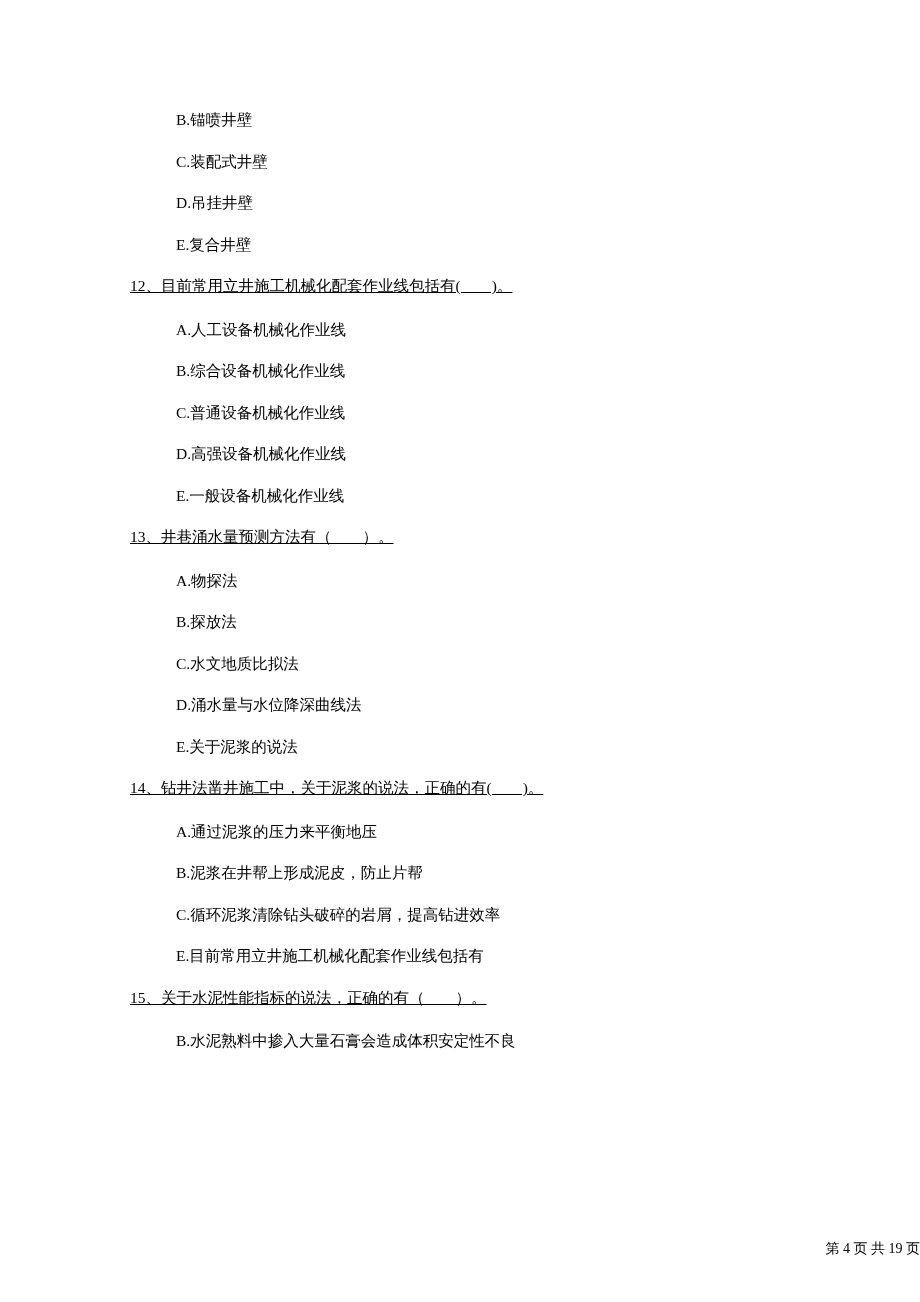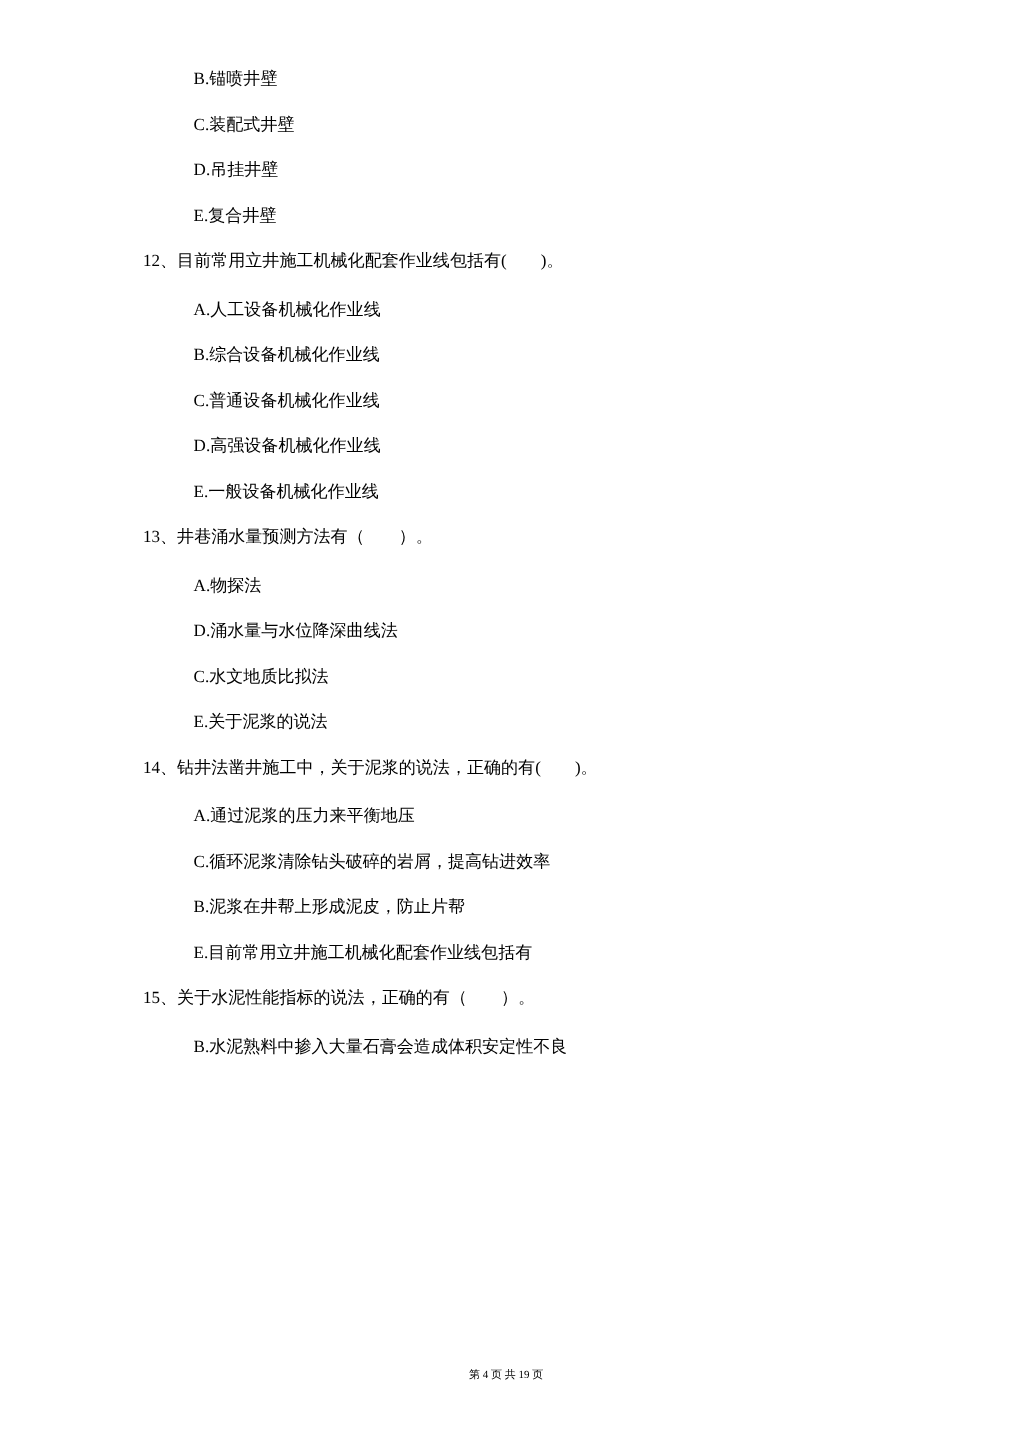--- a/index.html
+++ b/index.html
@@ -8,38 +8,39 @@
     background: #ffffff;
     font-family: "SimSun", "宋体", serif;
     font-size: 15.5px;
     color: #000000;
     width: 920px;
     height: 1302px;
     position: relative;
     line-height: 1;
   }
   .page {
-    padding: 64px 130px 0 130px;
+    padding: 112px 130px 0 130px;
   }
   .option {
     margin-left: 46px;
     margin-bottom: 26px;
   }
   .question {
     margin-left: 0;
     margin-top: 16px;
     margin-bottom: 28px;
+    text-decoration: underline;
   }
   .footer {
     position: absolute;
     bottom: 46px;
     left: 0;
     width: 100%;
-    text-align: center;
-    font-size: 10px;
+    text-align: right;
+    font-size: 14px;
   }
 </style>
 </head>
 <body>
 
 <div class="page">
 
   <div class="option">B.锚喷井壁</div>
   <div class="option">C.装配式井壁</div>
   <div class="option">D.吊挂井壁</div>
@@ -47,28 +48,29 @@
 
   <div class="question">12、目前常用立井施工机械化配套作业线包括有(　　)。</div>
   <div class="option">A.人工设备机械化作业线</div>
   <div class="option">B.综合设备机械化作业线</div>
   <div class="option">C.普通设备机械化作业线</div>
   <div class="option">D.高强设备机械化作业线</div>
   <div class="option">E.一般设备机械化作业线</div>
 
   <div class="question">13、井巷涌水量预测方法有（　　）。</div>
   <div class="option">A.物探法</div>
+  <div class="option">B.探放法</div>
+  <div class="option">C.水文地质比拟法</div>
   <div class="option">D.涌水量与水位降深曲线法</div>
-  <div class="option">C.水文地质比拟法</div>
   <div class="option">E.关于泥浆的说法</div>
 
   <div class="question">14、钻井法凿井施工中，关于泥浆的说法，正确的有(　　)。</div>
   <div class="option">A.通过泥浆的压力来平衡地压</div>
+  <div class="option">B.泥浆在井帮上形成泥皮，防止片帮</div>
   <div class="option">C.循环泥浆清除钻头破碎的岩屑，提高钻进效率</div>
-  <div class="option">B.泥浆在井帮上形成泥皮，防止片帮</div>
   <div class="option">E.目前常用立井施工机械化配套作业线包括有</div>
 
   <div class="question">15、关于水泥性能指标的说法，正确的有（　　）。</div>
   <div class="option">B.水泥熟料中掺入大量石膏会造成体积安定性不良</div>
 
 </div>
 
 <div class="footer">第 4 页 共 19 页</div>
 
 </body></html>

